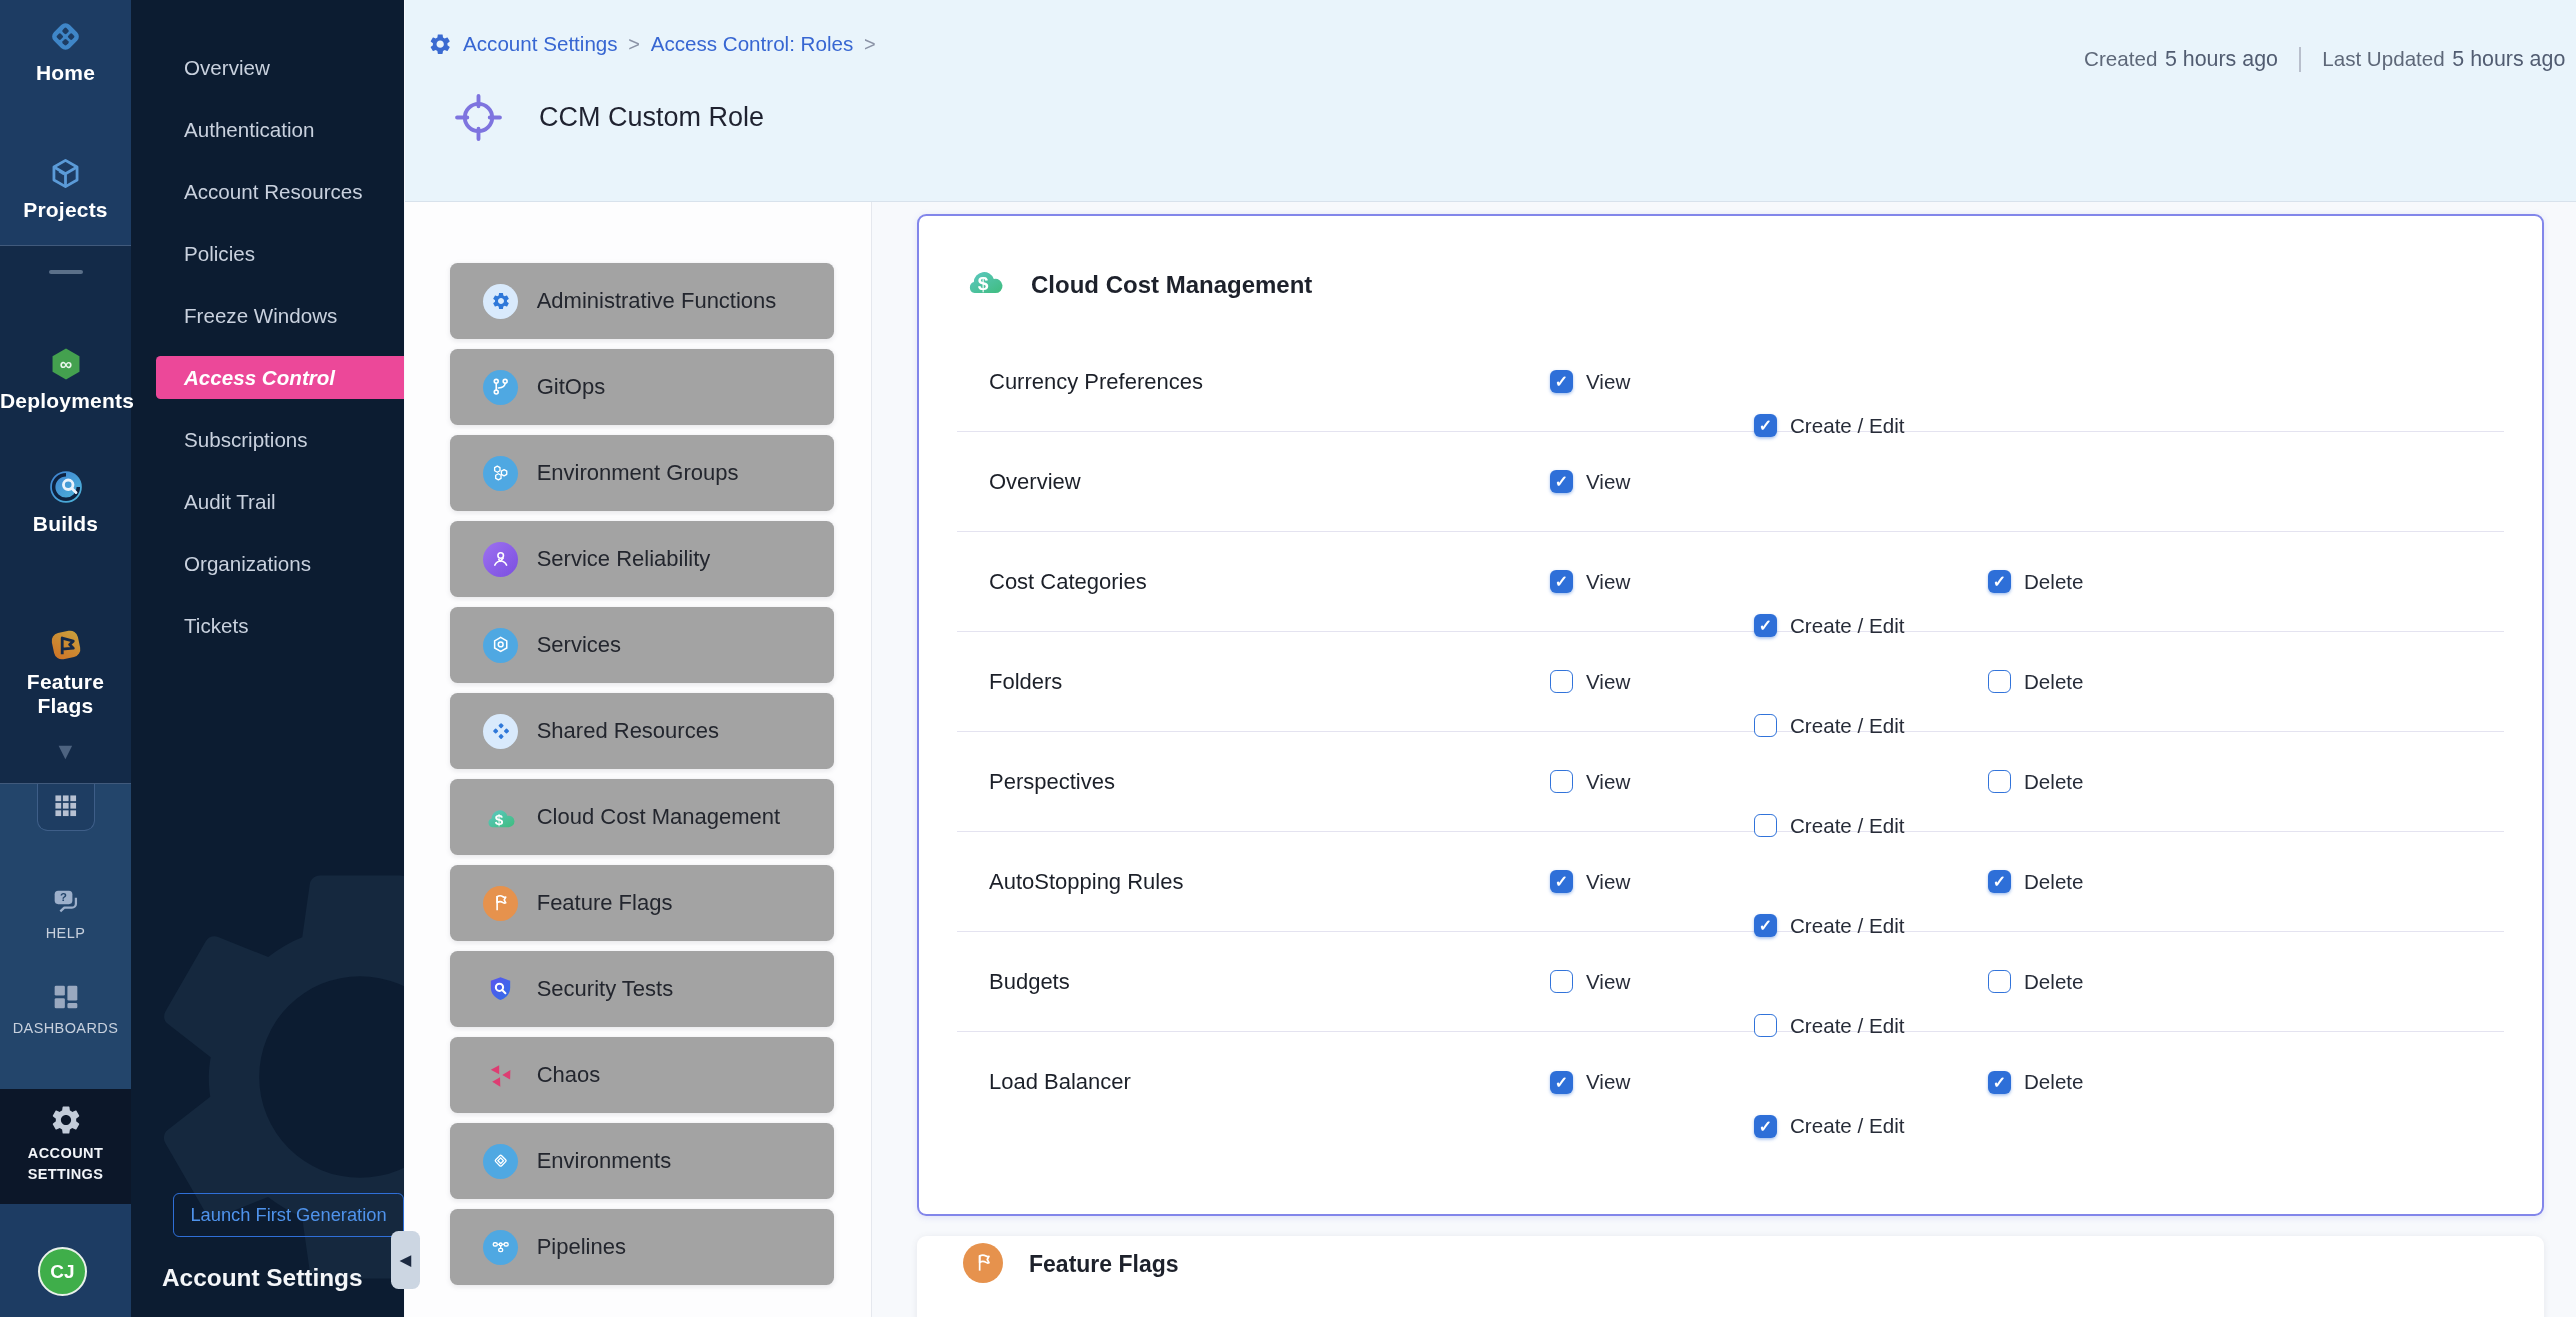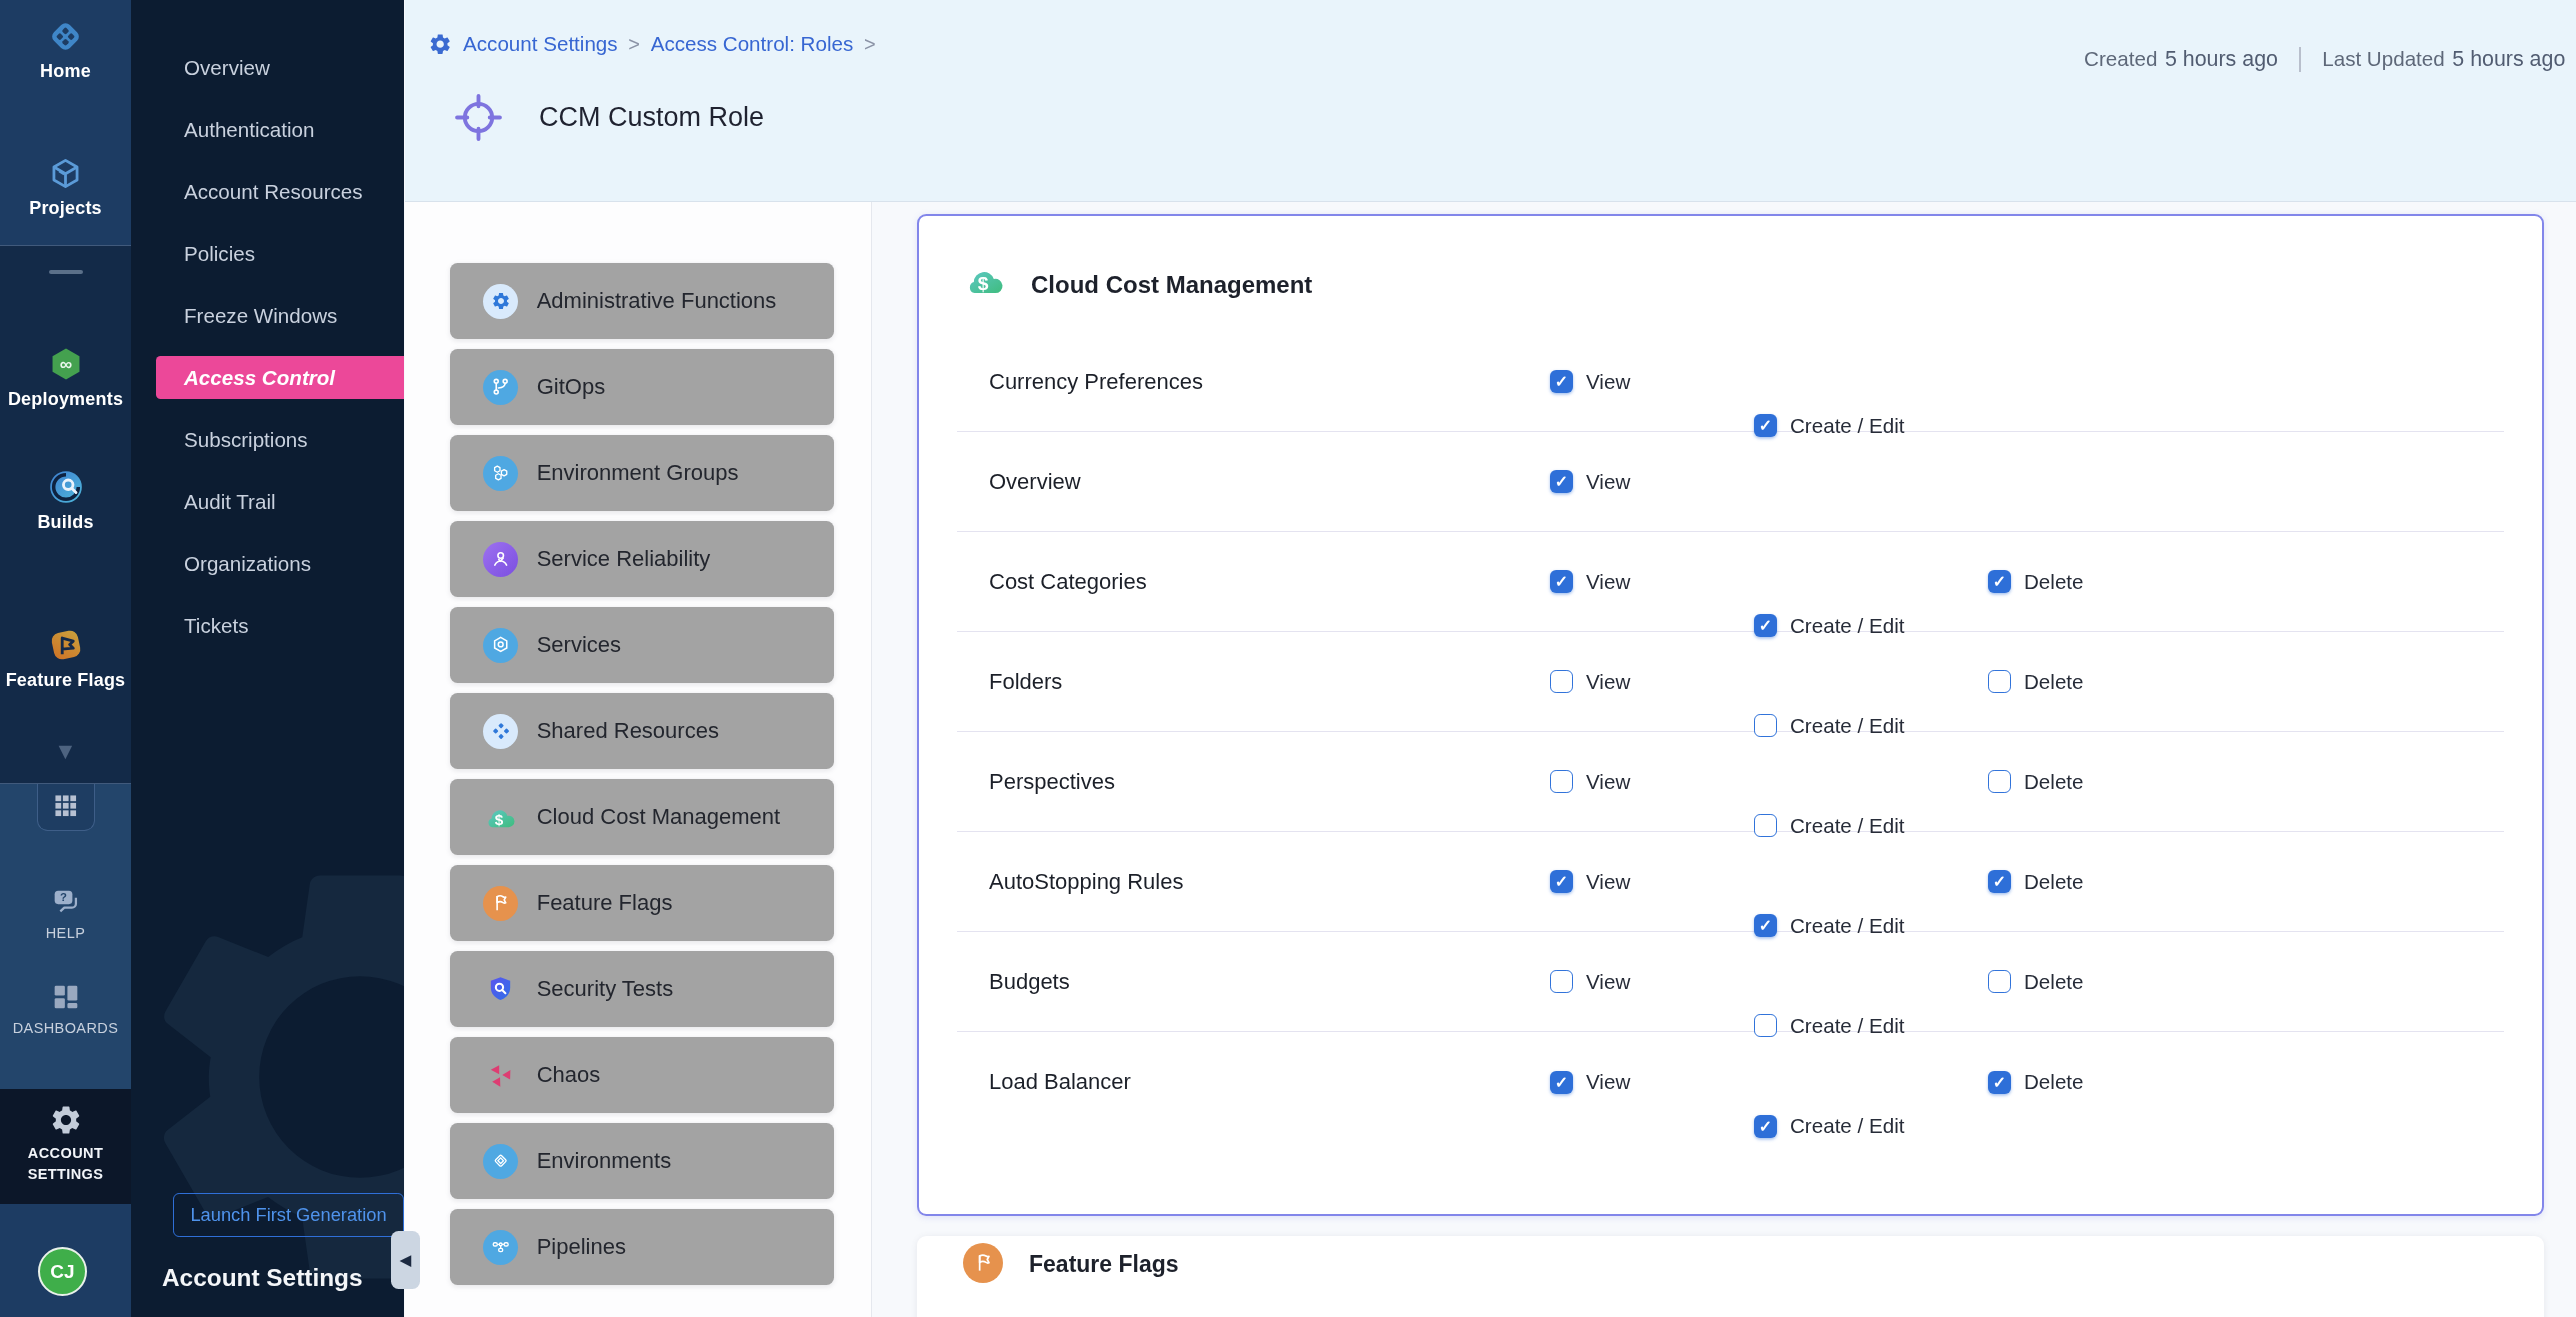--- a/index.html
+++ b/index.html
@@ -9,21 +9,21 @@
   
   .rail { position:absolute; left:0; top:0; width:131px; height:1318px; z-index:30; }
   .rail-sec { position:absolute; left:0; width:131px; }
   .rail-sec.s1 { top:0; height:246px; background:#1d3c63; border-bottom:1.5px solid #415a7c; }
   .rail-sec.s2 { top:246px; height:538px; background:#132a48; border-bottom:1.5px solid #415a7c; }
   .rail-sec.s3 { top:784px; height:306px; background:#23456b; }
   .rail-sec.s4 { top:1089px; height:115px; background:#0c1729; }
   .rail-sec.s5 { top:1204px; height:114px; background:#1d3c63; }
   .rail-item { position:absolute; width:131px; text-align:center; cursor:pointer; }
   .rail-item svg { display:block; margin:0 auto; }
-  .rail-label { display:block; margin-top:6.1px; font-size:18px; font-weight:700; color:#ffffff; letter-spacing:0.2px; }
+  .rail-label { display:block; margin-top:6.1px; font-size:21px; font-weight:700; color:#ffffff; letter-spacing:0.2px; }
   .rail-label.small { font-size:14.5px; font-weight:400; color:#c7d0dd; letter-spacing:0.4px; }
   .rail-label.small.bold { font-weight:700; color:#f2f5f9; line-height:20.6px; }
   .rail-dash { position:absolute; left:49px; top:270px; width:34px; height:3.8px; border-radius:2.3px; background:#5b7089; }
   .rail-chevron { position:absolute; left:0; top:738px; width:131px; text-align:center; color:#4d6380; font-size:23px; cursor:pointer; }
   .grid-btn { position:absolute; left:37px; top:784px; width:58px; height:47px; border:1.5px solid #3e5e88; border-top:none; border-radius:0 0 10.7px 10.7px; background:#1e3d62; display:flex; align-items:center; justify-content:center; cursor:pointer; }
   .avatar { position:absolute; left:38px; top:1247px; width:49px; height:49px; border-radius:50%; background:#3fae4a; border:2.3px solid #e9f1ea; color:#fff; font-size:19px; font-weight:700; display:flex; align-items:center; justify-content:center; cursor:pointer; }
 
   
   .snav { position:absolute; left:131px; top:0; width:273px; height:1318px; background:#0c1c31; overflow:hidden; z-index:20; }
   .snav .watermark { position:absolute; left:-23px; top:825px; opacity:1; }

